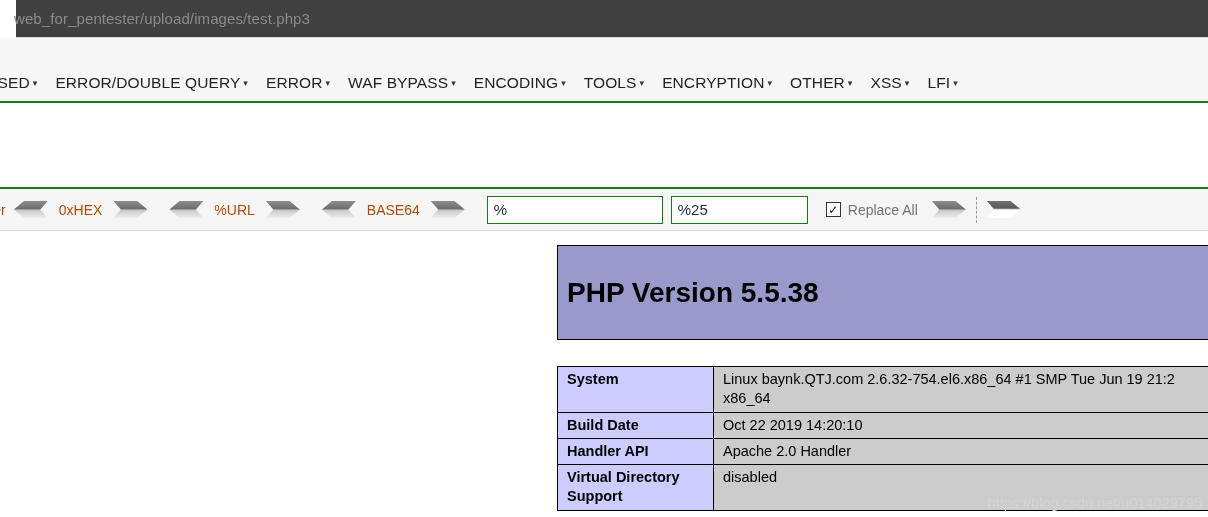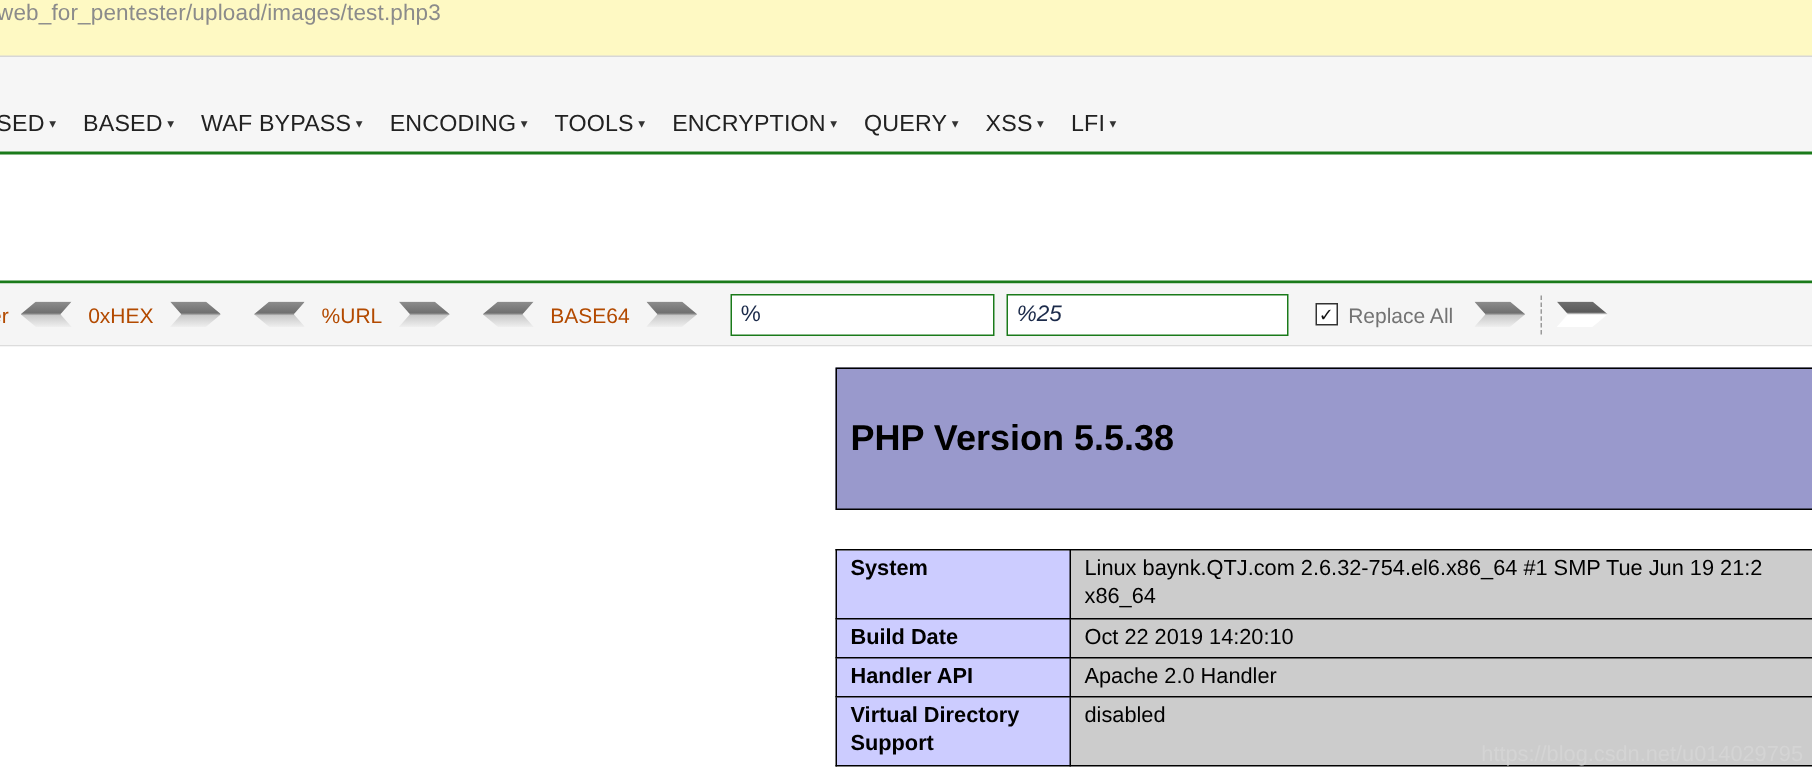--- a/index.html
+++ b/index.html
@@ -11,25 +11,27 @@
     height: 517px;
     overflow: hidden;
     background: #ffffff;
     font-family: "Liberation Sans", sans-serif;
     position: relative;
   }
 
   
   .urlbar {
     height: 38px;
-    background: #fef9c3;
+    background: #404040;
     border-bottom: 1px solid #d7d7d7;
     display: flex;
+    align-items: center;
     box-sizing: border-box;
     padding-left: 0px;
+    margin-left: 16px;
   }
   .urlbar-text {
     font-size: 15px;
     color: #8b8b8b;
     white-space: nowrap;
     margin-left: -2px;
     letter-spacing: 0.1px;
   }
 
   
@@ -129,21 +131,21 @@
     border: 1px solid #1a7a1a;
     background: #ffffff;
     font-size: 15px;
     color: #1b2a4a;
     padding: 0 6px;
     box-sizing: border-box;
     outline: none;
     font-family: "Liberation Sans", sans-serif;
   }
   .tb-input-1 { width: 176px; margin-right: 8px; }
-  .tb-input-2 { width: 188px; margin-right: 18px; font-style: italic; }
+  .tb-input-2 { width: 137px; margin-right: 18px; }
 
   .chk-wrap {
     display: flex;
     align-items: center;
     gap: 7px;
     margin-right: 14px;
     white-space: nowrap;
   }
   .chkbox {
     width: 15px;
@@ -185,21 +187,21 @@
   .php-banner {
     background: #9999cc;
     border: 1px solid #000000;
     height: 95px;
     box-sizing: border-box;
     display: flex;
     align-items: center;
     padding-left: 9px;
   }
   .php-banner-title {
-    font-size: 24px;
+    font-size: 28px;
     font-weight: bold;
     color: #000000;
     font-family: "Liberation Sans", sans-serif;
   }
   .info-table {
     margin-top: 26px;
     border-collapse: collapse;
     width: 100%;
     table-layout: fixed;
   }
@@ -239,26 +241,27 @@
 </head>
 <body>
 
 <div class="urlbar">
   <span class="urlbar-text">web_for_pentester/upload/images/test.php3</span>
 </div>
 
 <div class="navband">
   <div class="navmenu">
     <div class="navitem"><span>N BASED</span><span class="caret">▾</span></div>
-    <div class="navitem"><span>BASED</span><span class="caret">▾</span></div>
+    <div class="navitem"><span>ERROR/DOUBLE QUERY</span><span class="caret">▾</span></div>
+    <div class="navitem"><span>ERROR</span><span class="caret">▾</span></div>
     <div class="navitem"><span>WAF BYPASS</span><span class="caret">▾</span></div>
     <div class="navitem"><span>ENCODING</span><span class="caret">▾</span></div>
     <div class="navitem"><span>TOOLS</span><span class="caret">▾</span></div>
     <div class="navitem"><span>ENCRYPTION</span><span class="caret">▾</span></div>
-    <div class="navitem"><span>QUERY</span><span class="caret">▾</span></div>
+    <div class="navitem"><span>OTHER</span><span class="caret">▾</span></div>
     <div class="navitem"><span>XSS</span><span class="caret">▾</span></div>
     <div class="navitem"><span>LFI</span><span class="caret">▾</span></div>
   </div>
 </div>
 
 <div class="blankband"></div>
 
 <div class="toolbar">
 
   <span class="tb-label-clip">rrer</span>

